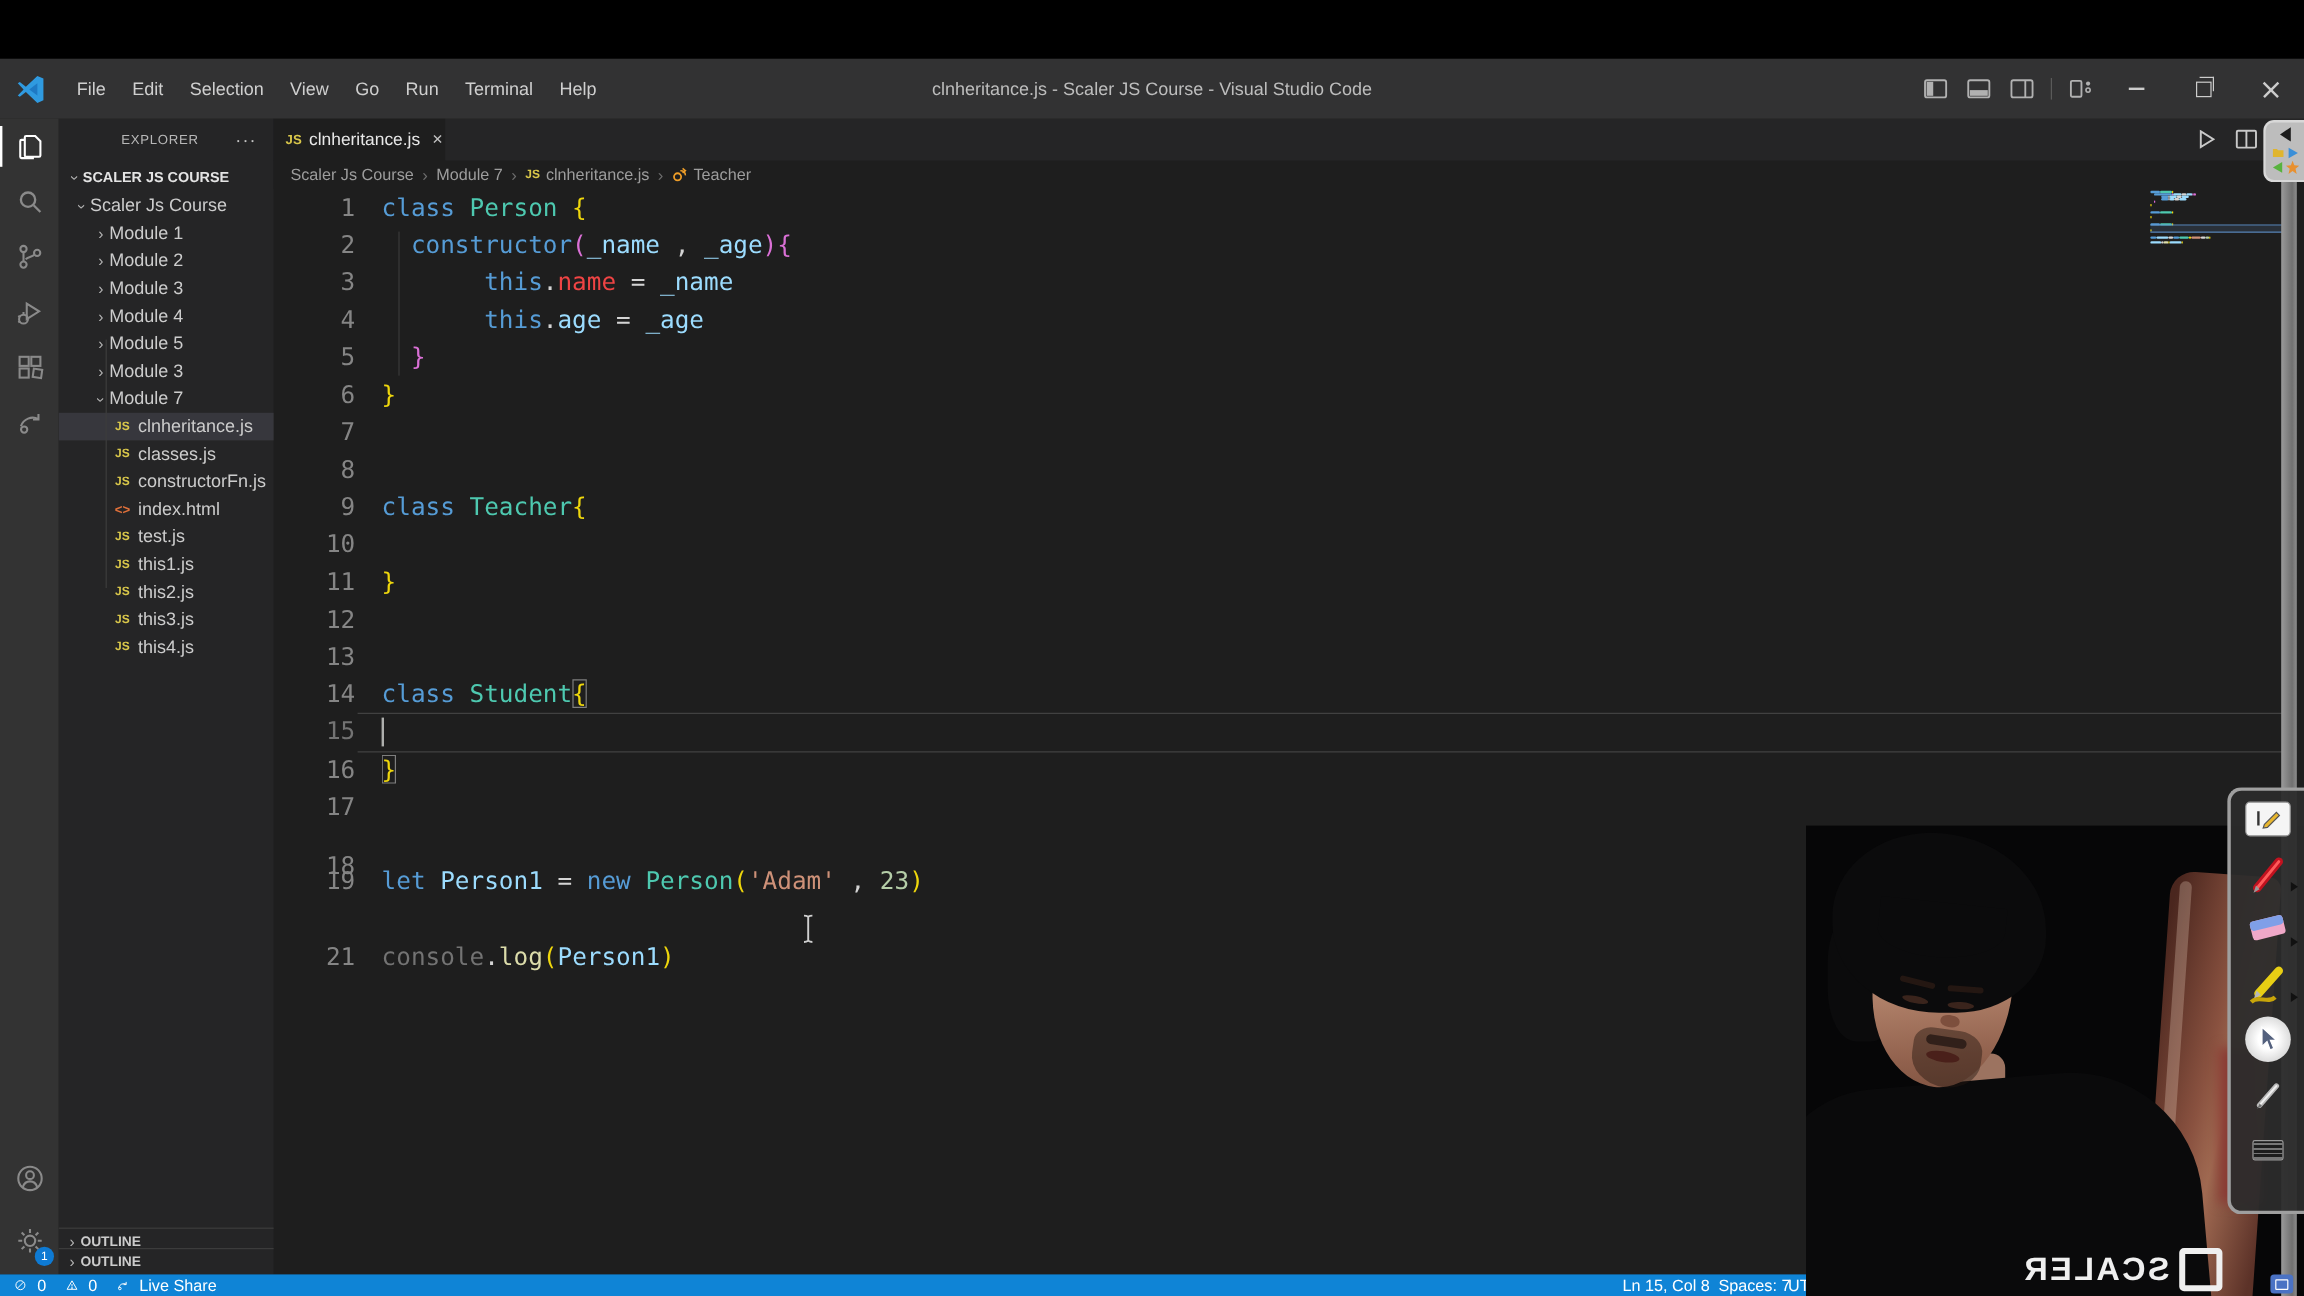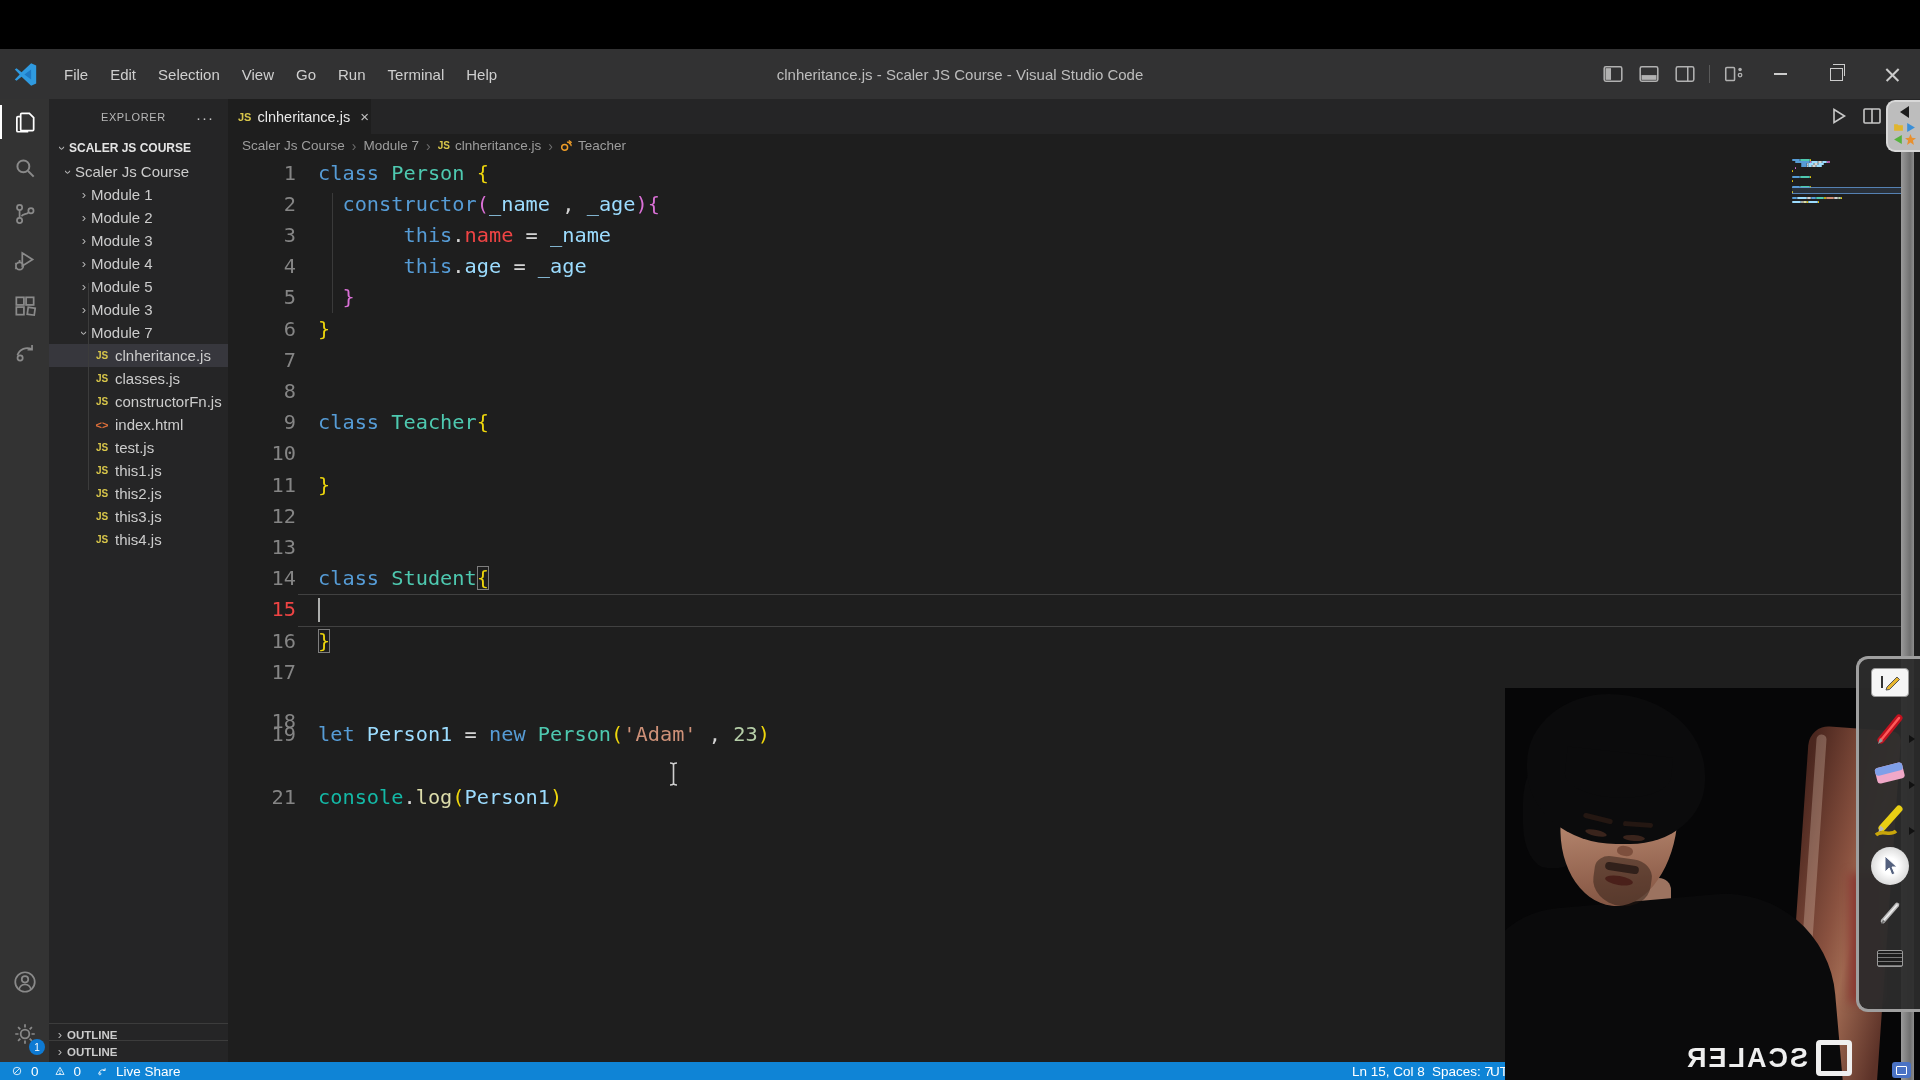--- a/index.html
+++ b/index.html
@@ -59,21 +59,21 @@
   .editor-actions svg{width:24px;height:24px;}
   .breadcrumb{position:absolute;left:228px;top:134px;right:0;height:23px;display:flex;align-items:center;
               padding-left:14px;font-size:13.5px;color:#9d9d9d;background:#1e1e1e;}
   .bc-sep{margin:0 7px;color:#6d6d6d;font-size:14px;}
   .bc-ic{margin-right:5px;font-weight:bold;font-size:10px;color:#d8c64a;}
   .bc-class{display:inline-block;width:13px;height:13px;margin-right:5px;}
   .code-area{position:absolute;left:228px;top:157px;right:0;bottom:18px;font-family:"DejaVu Sans Mono",monospace;}
   .cl{position:absolute;left:0;right:0;height:31.2px;display:flex;align-items:center;}
   .ln{width:68px;text-align:right;color:#858585;font-size:20.3px;flex:0 0 auto;}
   .ct{padding-left:22px;font-size:20.3px;white-space:pre;}
-  .cl.cur .ln{color:#ef4444;}
+  .cl.cur .ln{color:#737373;}
   .curline{position:absolute;left:70px;right:14px;top:0;height:31.2px;
            border-top:1px solid rgba(190,190,190,.22);border-bottom:1px solid rgba(190,190,190,.22);}
   .cursor-caret{position:absolute;left:90px;top:4px;width:2px;height:24px;background:#aeafad;}
   .bm{box-shadow:inset 0 0 0 1px #7e7e7e;}
   .indent-guide{position:absolute;left:104px;top:36px;height:120px;width:1px;background:#3a3a3a;}
   .ibeam{position:absolute;left:438px;top:604px;}
   
   .minimap{position:absolute;left:1792px;top:157px;width:114px;height:120px;}
   .mm-bar{position:absolute;height:2px;border-radius:1px;}
   .mm-strip{position:absolute;left:0;right:0;height:5px;background:rgba(110,160,230,.14);
@@ -451,21 +451,21 @@
       <div class="cl" style="top: 548px;">
         <span class="ln">18</span>
         <span class="ct"></span>
       </div>
       <div class="cl" style="top: 561.6px;">
         <span class="ln">19</span>
         <span class="ct"><span style="color: rgb(86, 156, 214);">let </span><span style="color: rgb(156, 220, 254);">Person1</span><span style="color: rgb(212, 212, 212);"> = </span><span style="color: rgb(86, 156, 214);">new </span><span style="color: rgb(78, 201, 176);">Person</span><span style="color: rgb(238, 214, 12);">(</span><span style="color: rgb(206, 145, 120);">'Adam'</span><span style="color: rgb(212, 212, 212);"> , </span><span style="color: rgb(181, 206, 168);">23</span><span style="color: rgb(238, 214, 12);">)</span></span>
       </div>
       <div class="cl" style="top: 624px;">
         <span class="ln">21</span>
-        <span class="ct"><span style="color: #14b8a6;">console</span><span style="color: rgb(212, 212, 212);">.</span><span style="color: rgb(220, 220, 170);">log</span><span style="color: rgb(238, 214, 12);">(</span><span style="color: rgb(156, 220, 254);">Person1</span><span style="color: rgb(238, 214, 12);">)</span></span>
+        <span class="ct"><span style="color: #737373;">console</span><span style="color: rgb(212, 212, 212);">.</span><span style="color: rgb(220, 220, 170);">log</span><span style="color: rgb(238, 214, 12);">(</span><span style="color: rgb(156, 220, 254);">Person1</span><span style="color: rgb(238, 214, 12);">)</span></span>
       </div>
     </div>
 
   <div class="minimap">
       <div class="mm-bar" style="left: 0px; top: 2px; width: 8.1px; background: rgb(86, 156, 214);"></div>
       <div class="mm-bar" style="left: 8.1px; top: 2px; width: 9.45px; background: rgb(78, 201, 176);"></div>
       <div class="mm-bar" style="left: 17.55px; top: 2px; width: 1.4px; background: rgb(238, 214, 12);"></div>
       <div class="mm-bar" style="left: 2.7px; top: 4.1px; width: 14.85px; background: rgb(86, 156, 214);"></div>
       <div class="mm-bar" style="left: 17.55px; top: 4.1px; width: 1.4px; background: rgb(218, 112, 214);"></div>
       <div class="mm-bar" style="left: 18.9px; top: 4.1px; width: 6.75px; background: rgb(156, 220, 254);"></div>

